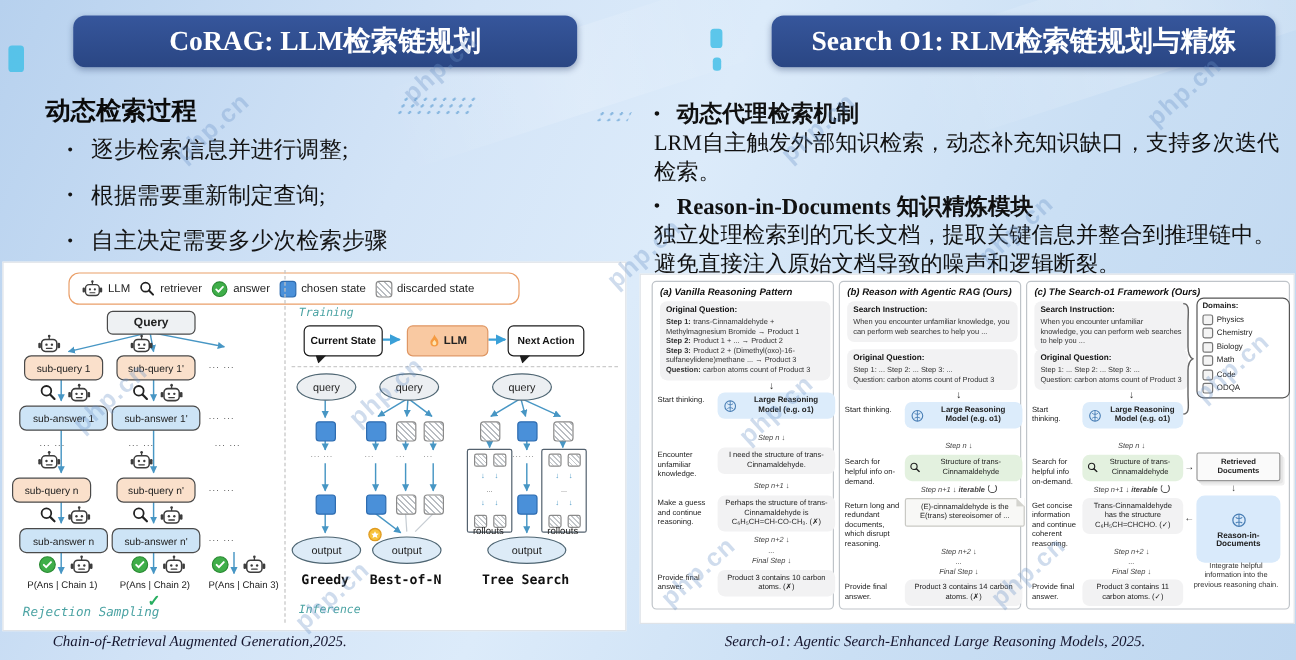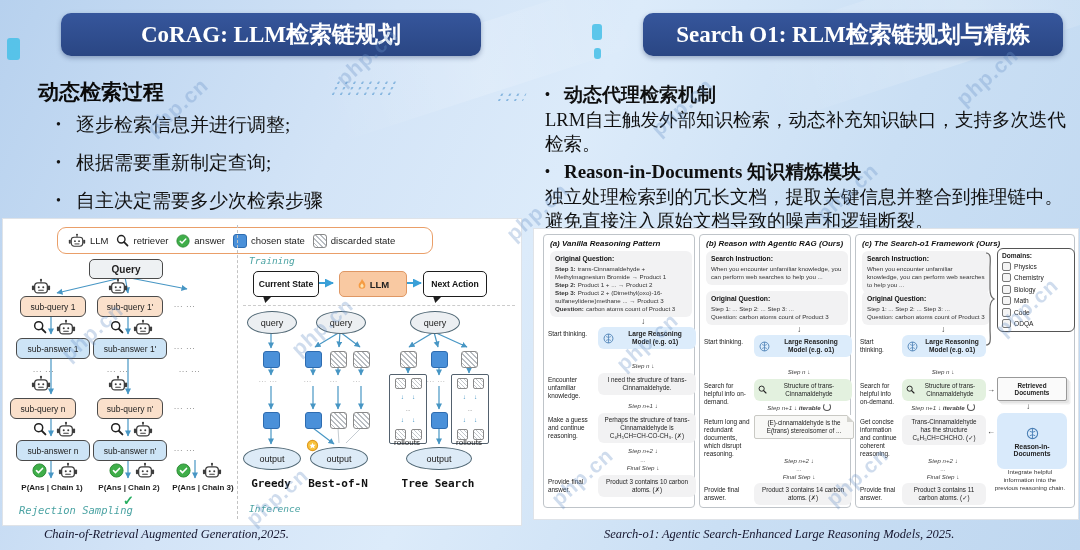--- a/index.html
+++ b/index.html
@@ -32,21 +32,21 @@
   .litem{display:flex;align-items:center;gap:4px;white-space:nowrap;}
   .lsq{width:12px;height:12px;border-radius:3px;}
   .bluefill{background:#4a90d9;border:1px solid #2e6cb0;}
   .hatchfill{border:1px solid #8a8a8a;background:repeating-linear-gradient(45deg,#fff 0 2.2px,#b9bdc2 2.2px 3.4px);}
   .box{position:absolute;display:flex;align-items:center;justify-content:center;border:1.1px solid #4a4a4a;border-radius:6px;font-size:8.5px;color:#222;background:#fff;white-space:nowrap;}
   .peach{background:#fae0cb;}
   .lblue{background:#cde4f6;}
   .qbox{background:#eef1f3;font-weight:bold;font-size:10px;border-radius:5px;}
   .i{position:absolute;}
   .dots{position:absolute;font-size:7.5px;color:#555;letter-spacing:1px;white-space:nowrap;}
-  .pl{position:absolute;font-size:8px;font-weight:bold;color:#1c1c1c;text-align:center;white-space:nowrap;}
+  .pl{position:absolute;font-size:8px;font-weight:normal;color:#1c1c1c;text-align:center;white-space:nowrap;}
   .check{position:absolute;color:#27ae60;font-size:13px;font-weight:bold;}
   .script{position:absolute;font-family:"DejaVu Sans Mono",monospace;font-style:italic;font-size:10.5px;color:#4ba3a3;white-space:nowrap;}
   .vdash{position:absolute;border-left:1.5px dashed #c3c3c3;}
   .hdash{position:absolute;border-top:1.5px dashed #cccccc;}
   .bubble{position:absolute;border:1.7px solid #1d1d1d;border-radius:5px;background:#fff;display:flex;align-items:center;justify-content:center;font-size:8.6px;font-weight:600;color:#111;}
   .bubble::after{content:"";position:absolute;left:9px;bottom:-7px;width:9px;height:7px;background:#1d1d1d;clip-path:polygon(0 0,100% 0,25% 100%);}
   .llmbox{position:absolute;background:#f9c9a2;border:1.2px solid #df9764;border-radius:5px;display:flex;align-items:center;justify-content:center;gap:3px;font-weight:bold;font-size:9.5px;color:#222;}
   .ell{position:absolute;border:1.2px solid #4f6673;border-radius:50%;display:flex;align-items:center;justify-content:center;font-size:9px;color:#222;background:#eceff2;white-space:nowrap;}
   .ell.out{background:#ddebf7;}
   .st{position:absolute;width:15px;height:15px;border-radius:3px;}

